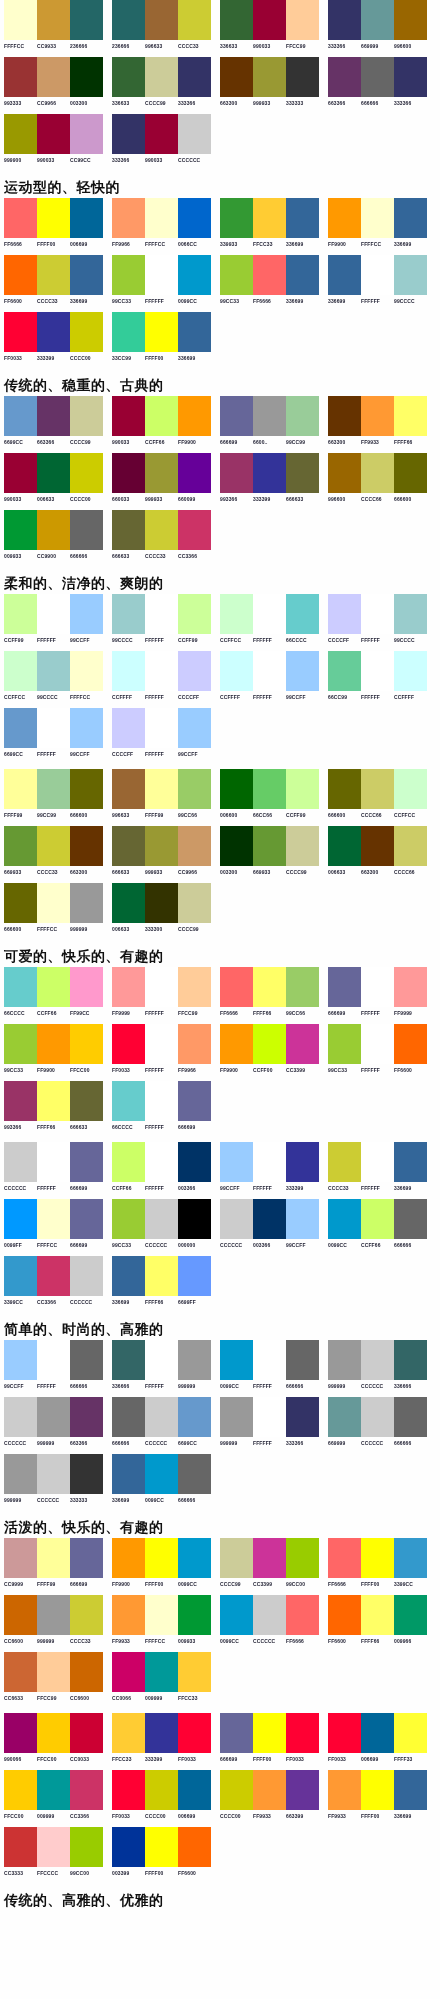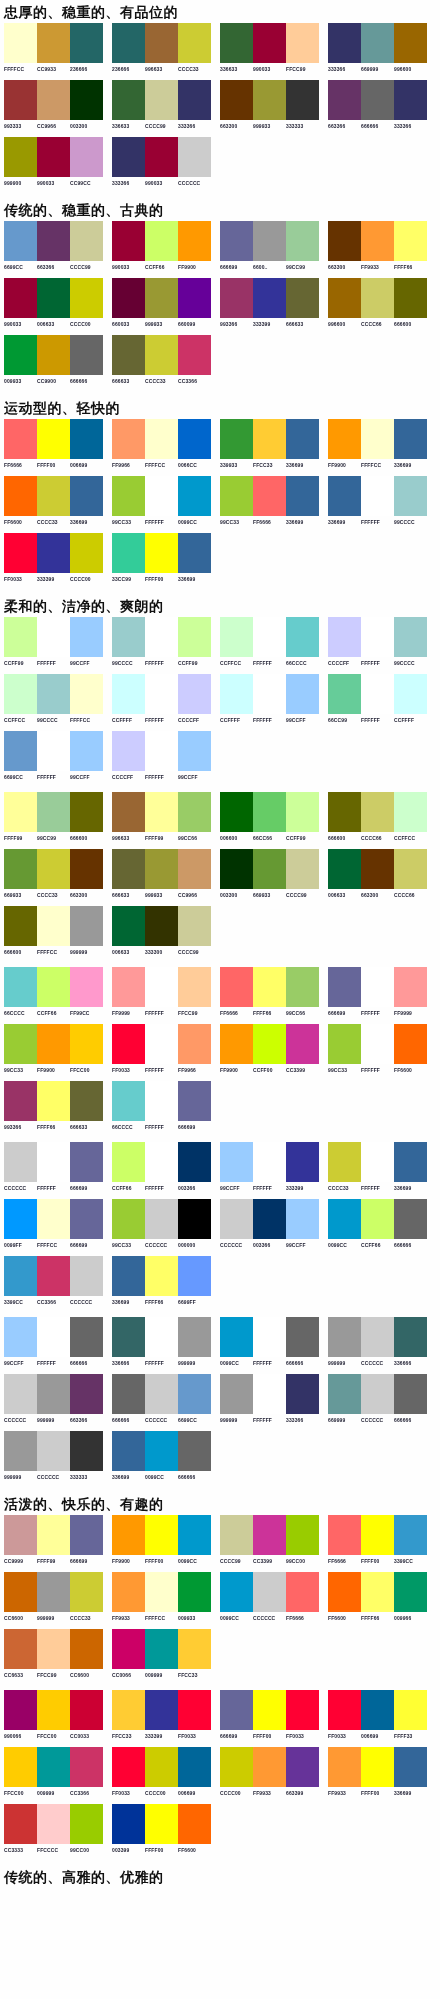--- a/index.html
+++ b/index.html
@@ -69,21 +69,20 @@
   }
   
   .sw[data-white="1"]{ background:#ffffff; }
 </style>
 </head>
 <body>
 
 <div id="sheet">
   <div id="sections-root">
       <div class="section">
-        <div class="section-title">忠厚的、稳重的、有品位的</div>
         <div class="rows">
           <div class="row">
             <div class="group">
               <div class="swatches">
                 <span class="sw" style="background: rgb(255, 255, 204);"></span>
                 <span class="sw" style="background: rgb(204, 153, 51);"></span>
                 <span class="sw" style="background: rgb(35, 102, 102);"></span>
               </div>
               <div class="codes">
                 <span class="">FFFFCC</span>
@@ -194,20 +193,153 @@
             <div class="group">
               <div class="swatches">
                 <span class="sw" style="background: rgb(51, 51, 102);"></span>
                 <span class="sw" style="background: rgb(153, 0, 51);"></span>
                 <span class="sw" style="background: rgb(204, 204, 204);"></span>
               </div>
               <div class="codes">
                 <span class="">333366</span>
                 <span class="">990033</span>
                 <span class="">CCCCCC</span>
+              </div>
+            </div>
+            <div class="group empty"></div>
+            <div class="group empty"></div>
+          </div>
+        </div>
+      </div>
+      <div class="section">
+        <div class="section-title">运动型的、轻快的</div>
+        <div class="rows">
+          <div class="row">
+            <div class="group">
+              <div class="swatches">
+                <span class="sw" style="background: rgb(255, 102, 102);"></span>
+                <span class="sw" style="background: rgb(255, 255, 0);"></span>
+                <span class="sw" style="background: rgb(0, 102, 153);"></span>
+              </div>
+              <div class="codes">
+                <span class="">FF6666</span>
+                <span class="">FFFF00</span>
+                <span class="">006699</span>
+              </div>
+            </div>
+            <div class="group">
+              <div class="swatches">
+                <span class="sw" style="background: rgb(255, 153, 102);"></span>
+                <span class="sw" style="background: rgb(255, 255, 204);"></span>
+                <span class="sw" style="background: rgb(0, 102, 204);"></span>
+              </div>
+              <div class="codes">
+                <span class="">FF9966</span>
+                <span class="">FFFFCC</span>
+                <span class="">0066CC</span>
+              </div>
+            </div>
+            <div class="group">
+              <div class="swatches">
+                <span class="sw" style="background: rgb(51, 153, 51);"></span>
+                <span class="sw" style="background: rgb(255, 204, 51);"></span>
+                <span class="sw" style="background: rgb(51, 102, 153);"></span>
+              </div>
+              <div class="codes">
+                <span class="">339933</span>
+                <span class="">FFCC33</span>
+                <span class="">336699</span>
+              </div>
+            </div>
+            <div class="group">
+              <div class="swatches">
+                <span class="sw" style="background: rgb(255, 153, 0);"></span>
+                <span class="sw" style="background: rgb(255, 255, 204);"></span>
+                <span class="sw" style="background: rgb(51, 102, 153);"></span>
+              </div>
+              <div class="codes">
+                <span class="">FF9900</span>
+                <span class="">FFFFCC</span>
+                <span class="">336699</span>
+              </div>
+            </div>
+          </div>
+          <div class="row">
+            <div class="group">
+              <div class="swatches">
+                <span class="sw" style="background: rgb(255, 102, 0);"></span>
+                <span class="sw" style="background: rgb(204, 204, 51);"></span>
+                <span class="sw" style="background: rgb(51, 102, 153);"></span>
+              </div>
+              <div class="codes">
+                <span class="">FF6600</span>
+                <span class="">CCCC33</span>
+                <span class="">336699</span>
+              </div>
+            </div>
+            <div class="group">
+              <div class="swatches">
+                <span class="sw" style="background: rgb(153, 204, 51);"></span>
+                <span class="sw" data-white="1" style="background: rgb(255, 255, 255);"></span>
+                <span class="sw" style="background: rgb(0, 153, 204);"></span>
+              </div>
+              <div class="codes">
+                <span class="">99CC33</span>
+                <span class="">FFFFFF</span>
+                <span class="">0099CC</span>
+              </div>
+            </div>
+            <div class="group">
+              <div class="swatches">
+                <span class="sw" style="background: rgb(153, 204, 51);"></span>
+                <span class="sw" style="background: rgb(255, 102, 102);"></span>
+                <span class="sw" style="background: rgb(51, 102, 153);"></span>
+              </div>
+              <div class="codes">
+                <span class="">99CC33</span>
+                <span class="">FF6666</span>
+                <span class="">336699</span>
+              </div>
+            </div>
+            <div class="group">
+              <div class="swatches">
+                <span class="sw" style="background: rgb(51, 102, 153);"></span>
+                <span class="sw" data-white="1" style="background: rgb(255, 255, 255);"></span>
+                <span class="sw" style="background: rgb(153, 204, 204);"></span>
+              </div>
+              <div class="codes">
+                <span class="">336699</span>
+                <span class="">FFFFFF</span>
+                <span class="">99CCCC</span>
+              </div>
+            </div>
+          </div>
+          <div class="row">
+            <div class="group">
+              <div class="swatches">
+                <span class="sw" style="background: rgb(255, 0, 51);"></span>
+                <span class="sw" style="background: rgb(51, 51, 153);"></span>
+                <span class="sw" style="background: rgb(204, 204, 0);"></span>
+              </div>
+              <div class="codes">
+                <span class="">FF0033</span>
+                <span class="">333399</span>
+                <span class="">CCCC00</span>
+              </div>
+            </div>
+            <div class="group">
+              <div class="swatches">
+                <span class="sw" style="background: rgb(51, 204, 153);"></span>
+                <span class="sw" style="background: rgb(255, 255, 0);"></span>
+                <span class="sw" style="background: rgb(51, 102, 153);"></span>
+              </div>
+              <div class="codes">
+                <span class="">33CC99</span>
+                <span class="">FFFF00</span>
+                <span class="">336699</span>
               </div>
             </div>
             <div class="group empty"></div>
             <div class="group empty"></div>
           </div>
         </div>
       </div>
       <div class="section">
         <div class="section-title">传统的、稳重的、古典的</div>
         <div class="rows">
@@ -335,153 +467,20 @@
                 <span class="">CCCC33</span>
                 <span class="">CC3366</span>
               </div>
             </div>
             <div class="group empty"></div>
             <div class="group empty"></div>
           </div>
         </div>
       </div>
       <div class="section">
-        <div class="section-title">运动型的、轻快的</div>
-        <div class="rows">
-          <div class="row">
-            <div class="group">
-              <div class="swatches">
-                <span class="sw" style="background: rgb(255, 102, 102);"></span>
-                <span class="sw" style="background: rgb(255, 255, 0);"></span>
-                <span class="sw" style="background: rgb(0, 102, 153);"></span>
-              </div>
-              <div class="codes">
-                <span class="">FF6666</span>
-                <span class="">FFFF00</span>
-                <span class="">006699</span>
-              </div>
-            </div>
-            <div class="group">
-              <div class="swatches">
-                <span class="sw" style="background: rgb(255, 153, 102);"></span>
-                <span class="sw" style="background: rgb(255, 255, 204);"></span>
-                <span class="sw" style="background: rgb(0, 102, 204);"></span>
-              </div>
-              <div class="codes">
-                <span class="">FF9966</span>
-                <span class="">FFFFCC</span>
-                <span class="">0066CC</span>
-              </div>
-            </div>
-            <div class="group">
-              <div class="swatches">
-                <span class="sw" style="background: rgb(51, 153, 51);"></span>
-                <span class="sw" style="background: rgb(255, 204, 51);"></span>
-                <span class="sw" style="background: rgb(51, 102, 153);"></span>
-              </div>
-              <div class="codes">
-                <span class="">339933</span>
-                <span class="">FFCC33</span>
-                <span class="">336699</span>
-              </div>
-            </div>
-            <div class="group">
-              <div class="swatches">
-                <span class="sw" style="background: rgb(255, 153, 0);"></span>
-                <span class="sw" style="background: rgb(255, 255, 204);"></span>
-                <span class="sw" style="background: rgb(51, 102, 153);"></span>
-              </div>
-              <div class="codes">
-                <span class="">FF9900</span>
-                <span class="">FFFFCC</span>
-                <span class="">336699</span>
-              </div>
-            </div>
-          </div>
-          <div class="row">
-            <div class="group">
-              <div class="swatches">
-                <span class="sw" style="background: rgb(255, 102, 0);"></span>
-                <span class="sw" style="background: rgb(204, 204, 51);"></span>
-                <span class="sw" style="background: rgb(51, 102, 153);"></span>
-              </div>
-              <div class="codes">
-                <span class="">FF6600</span>
-                <span class="">CCCC33</span>
-                <span class="">336699</span>
-              </div>
-            </div>
-            <div class="group">
-              <div class="swatches">
-                <span class="sw" style="background: rgb(153, 204, 51);"></span>
-                <span class="sw" data-white="1" style="background: rgb(255, 255, 255);"></span>
-                <span class="sw" style="background: rgb(0, 153, 204);"></span>
-              </div>
-              <div class="codes">
-                <span class="">99CC33</span>
-                <span class="">FFFFFF</span>
-                <span class="">0099CC</span>
-              </div>
-            </div>
-            <div class="group">
-              <div class="swatches">
-                <span class="sw" style="background: rgb(153, 204, 51);"></span>
-                <span class="sw" style="background: rgb(255, 102, 102);"></span>
-                <span class="sw" style="background: rgb(51, 102, 153);"></span>
-              </div>
-              <div class="codes">
-                <span class="">99CC33</span>
-                <span class="">FF6666</span>
-                <span class="">336699</span>
-              </div>
-            </div>
-            <div class="group">
-              <div class="swatches">
-                <span class="sw" style="background: rgb(51, 102, 153);"></span>
-                <span class="sw" data-white="1" style="background: rgb(255, 255, 255);"></span>
-                <span class="sw" style="background: rgb(153, 204, 204);"></span>
-              </div>
-              <div class="codes">
-                <span class="">336699</span>
-                <span class="">FFFFFF</span>
-                <span class="">99CCCC</span>
-              </div>
-            </div>
-          </div>
-          <div class="row">
-            <div class="group">
-              <div class="swatches">
-                <span class="sw" style="background: rgb(255, 0, 51);"></span>
-                <span class="sw" style="background: rgb(51, 51, 153);"></span>
-                <span class="sw" style="background: rgb(204, 204, 0);"></span>
-              </div>
-              <div class="codes">
-                <span class="">FF0033</span>
-                <span class="">333399</span>
-                <span class="">CCCC00</span>
-              </div>
-            </div>
-            <div class="group">
-              <div class="swatches">
-                <span class="sw" style="background: rgb(51, 204, 153);"></span>
-                <span class="sw" style="background: rgb(255, 255, 0);"></span>
-                <span class="sw" style="background: rgb(51, 102, 153);"></span>
-              </div>
-              <div class="codes">
-                <span class="">33CC99</span>
-                <span class="">FFFF00</span>
-                <span class="">336699</span>
-              </div>
-            </div>
-            <div class="group empty"></div>
-            <div class="group empty"></div>
-          </div>
-        </div>
-      </div>
-      <div class="section">
         <div class="section-title">柔和的、洁净的、爽朗的</div>
         <div class="rows">
           <div class="row">
             <div class="group">
               <div class="swatches">
                 <span class="sw" style="background: rgb(204, 255, 153);"></span>
                 <span class="sw" data-white="1" style="background: rgb(255, 255, 255);"></span>
                 <span class="sw" style="background: rgb(153, 204, 255);"></span>
               </div>
               <div class="codes">
@@ -733,20 +732,21 @@
                 <span class="">333300</span>
                 <span class="">CCCC99</span>
               </div>
             </div>
             <div class="group empty"></div>
             <div class="group empty"></div>
           </div>
         </div>
       </div>
       <div class="section">
+        <div class="section-title">可爱的、快乐的、有趣的</div>
         <div class="rows">
           <div class="row">
             <div class="group">
               <div class="swatches">
                 <span class="sw" style="background: rgb(102, 204, 204);"></span>
                 <span class="sw" style="background: rgb(204, 255, 102);"></span>
                 <span class="sw" style="background: rgb(255, 153, 204);"></span>
               </div>
               <div class="codes">
                 <span class="">66CCCC</span>
@@ -997,20 +997,21 @@
                 <span class="">FFFF66</span>
                 <span class="">6699FF</span>
               </div>
             </div>
             <div class="group empty"></div>
             <div class="group empty"></div>
           </div>
         </div>
       </div>
       <div class="section">
+        <div class="section-title">简单的、时尚的、高雅的</div>
         <div class="rows">
           <div class="row">
             <div class="group">
               <div class="swatches">
                 <span class="sw" style="background: rgb(153, 204, 255);"></span>
                 <span class="sw" data-white="1" style="background: rgb(255, 255, 255);"></span>
                 <span class="sw" style="background: rgb(102, 102, 102);"></span>
               </div>
               <div class="codes">
                 <span class="">99CCFF</span>

